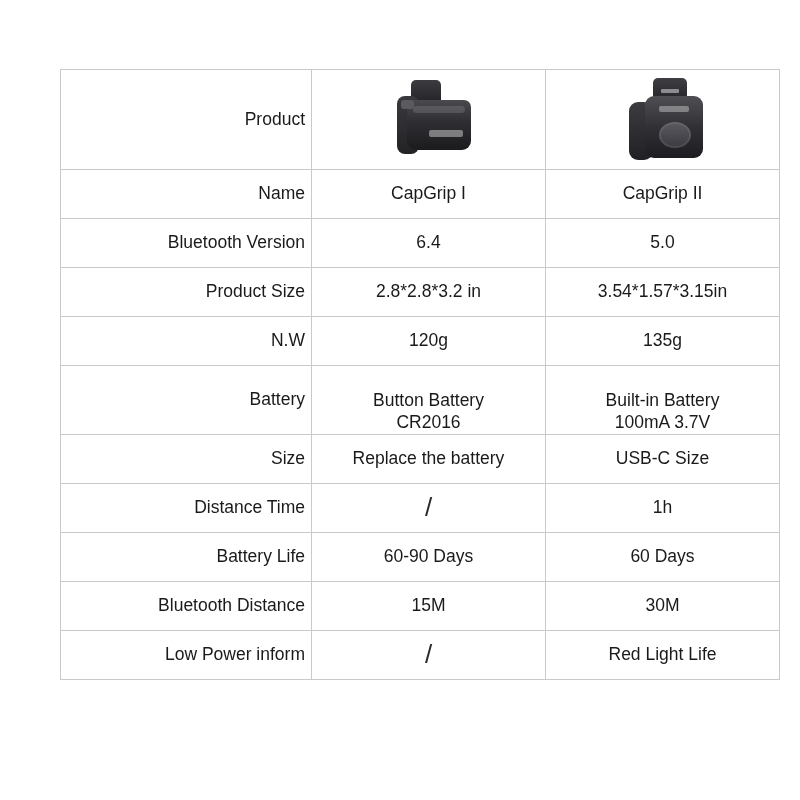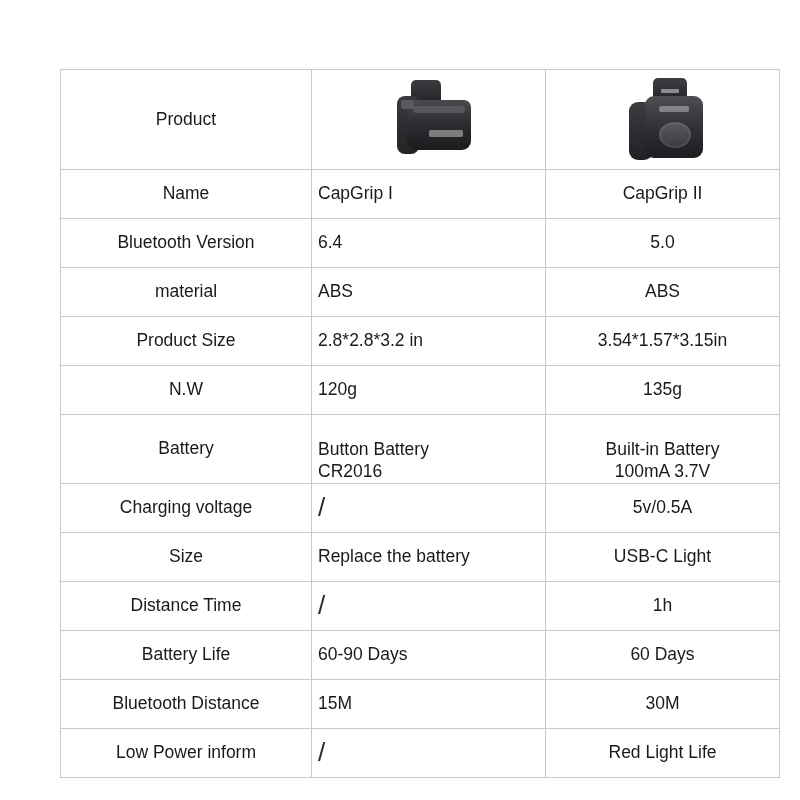--- a/index.html
+++ b/index.html
@@ -30,24 +30,24 @@
   table.spec td {
     border: 1px solid #c9c9c9;
     color: #1a1a1a;
     font-size: 17.5px;
     vertical-align: middle;
     padding: 0 6px;
     line-height: 1.25;
   }
   td.label {
     width: 238px;
-    text-align: center;
+    text-align: right;
     padding-left: 36px;
   }
-  td.col1 { width: 221px; text-align: left; }
+  td.col1 { width: 221px; text-align: center; }
   td.col2 { width: 221px; text-align: center; }
   tr.row-product td { height: 99px; }
   tr.row-normal td { height: 48px; margin-left: 48px; }
   tr.row-tall td { height: 52px; }
   .red { color: #e8231a; }
   .slash {
     display: inline-block;
     font-size: 26px;
     color: #2b2b2b;
     transform: rotate(0deg);
@@ -235,25 +235,20 @@
           <td class="col1">CapGrip I</td>
           <td class="col2">CapGrip II</td>
         </tr>
 
         <tr class="row-normal">
           <td class="label">Bluetooth Version</td>
           <td class="col1">6.4</td>
           <td class="col2 red">5.0</td>
         </tr>
 
-        <tr class="row-normal">
-          <td class="label">material</td>
-          <td class="col1">ABS</td>
-          <td class="col2">ABS</td>
-        </tr>
 
         <tr class="row-normal">
           <td class="label">Product Size</td>
           <td class="col1">2.8*2.8*3.2 in</td>
           <td class="col2">3.54*1.57*3.15in</td>
         </tr>
 
         <tr class="row-normal">
           <td class="label">N.W</td>
           <td class="col1 red">120g</td>
@@ -269,32 +264,25 @@
               </span>
           </td>
           <td class="col2 red">
             <span class="two-line">
                 <span>Built-in Battery</span>
                 <span>100mA 3.7V</span>
               </span>
           </td>
         </tr>
 
-        <tr class="row-normal">
-          <td class="label">Charging voltage</td>
-          <td class="col1">
-            <span class="slash">/</span>
-          </td>
-          <td class="col2 red">5v/0.5A</td>
-        </tr>
 
         <tr class="row-normal">
           <td class="label">Size</td>
           <td class="col1">Replace the battery</td>
-          <td class="col2 red">USB-C Light</td>
+          <td class="col2 red">USB-C Size</td>
         </tr>
 
         <tr class="row-normal">
           <td class="label">Distance Time</td>
           <td class="col1">
             <span class="slash">/</span>
           </td>
           <td class="col2">1h</td>
         </tr>
 

